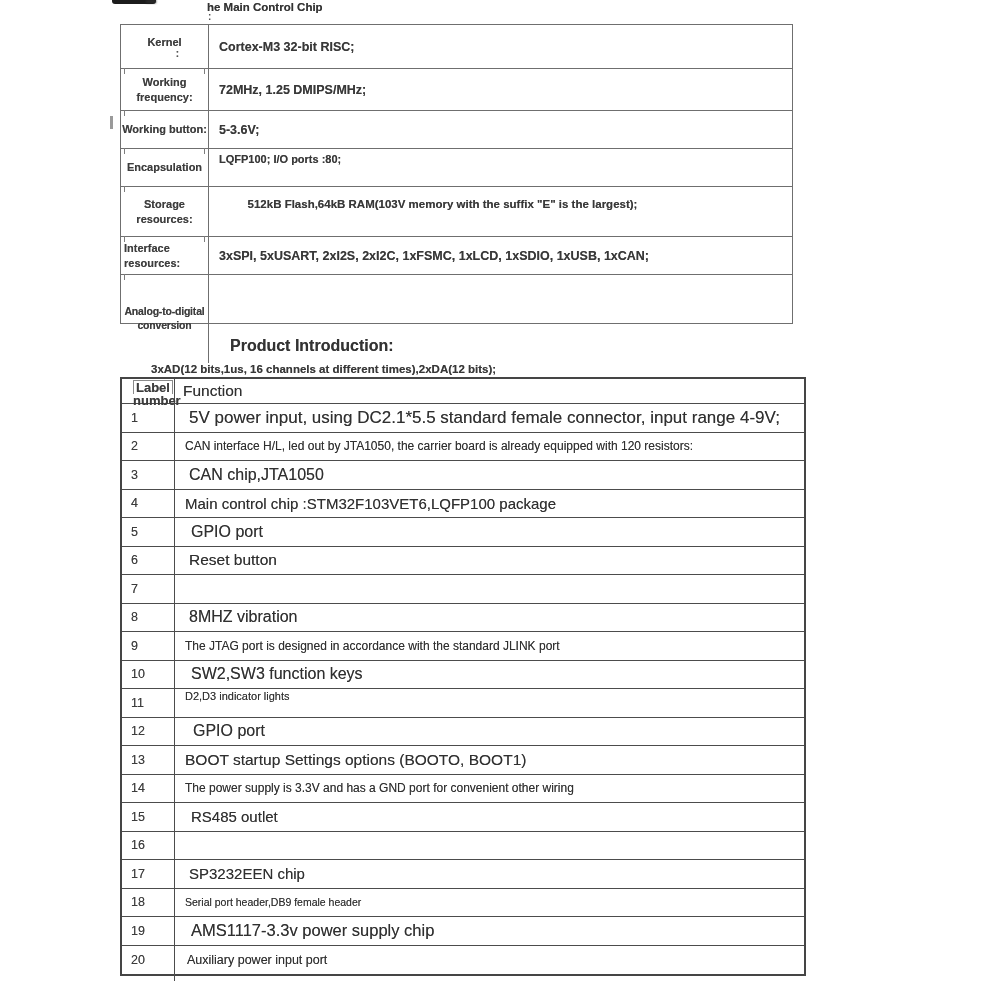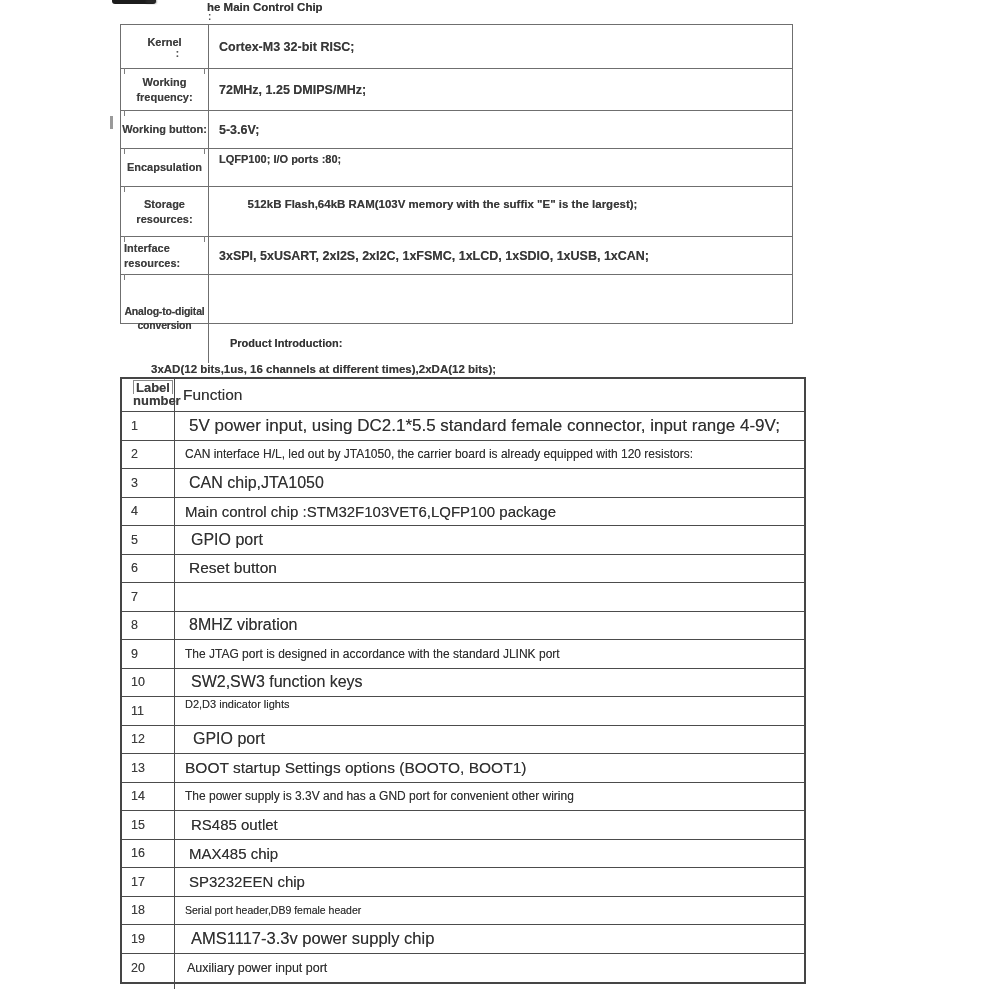--- a/index.html
+++ b/index.html
@@ -44,29 +44,29 @@
   .wrap-center { display:block; width:447px; text-align:center; font-size:11.5px;
     line-height:1.55; padding-top:5px; }
   .lbl-left { justify-content:flex-start; text-align:left; padding-left:3px; }
   .lbl-tight { font-size:10.5px; letter-spacing:-0.2px; }
   .indent30 { padding-left:30px; font-size:11.5px; }
   .kernel-lines { display:block; width:100%; text-align:center; }
   .kernel-lines .colon { display:block; font-size:10px; color:#555;
     padding-left:26px; line-height:8px; }
 
   
-  .intro-heading { position:absolute; left:230px; top:337px; font-size:11px;
+  .intro-heading { position:absolute; left:230px; top:337px; font-size:16px;
     font-weight:bold; color:#333; }
 
   
   .fn-table { position:absolute; left:120px; top:377px; width:686px;
     border:2px solid #454545; background:#fff; }
   .fn-row { display:flex; border-bottom:1.5px solid #4c4c4c; height:28.5px; }
   .fn-row:last-child { border-bottom:none; }
-  .fn-header { height:33px; }
+  .fn-header { height:25px; }
   .fn-num { width:53px; flex:0 0 53px; border-right:1.4px solid #4c4c4c;
     display:flex; align-items:center; padding-left:9px; font-size:12.5px;
     color:#3c3c3c; position:relative; }
   .fn-num::after { content:""; position:absolute; right:-1px; bottom:-7px;
     width:1.5px; height:7px; background:#4c4c4c; }
   .fn-text { flex:1; display:flex; align-items:center; padding-left:12px;
     font-weight:normal; color:#303030; white-space:nowrap; overflow:visible; }
   .hdr-label { font-size:13px; font-weight:bold; line-height:13px; padding:1px 0 0 2px;
     white-space:nowrap; overflow:visible; display:block; align-self:flex-start; }
   .hdr-label .w1 { border-top:1px solid #8a8a8a; border-left:1px solid #8a8a8a;
@@ -206,21 +206,20 @@
     <div class="fn-row">
       <div class="fn-num soft">14</div>
       <div class="fn-text fz12 pl10 soft">The power supply is 3.3V and has a GND port for convenient other wiring</div>
     </div>
     <div class="fn-row">
       <div class="fn-num soft">15</div>
       <div class="fn-text fz15 pl16 soft">RS485 outlet</div>
     </div>
     <div class="fn-row">
       <div class="fn-num soft">16</div>
-      <div class="fn-text fz15 pl14 soft">MAX485 chip</div>
     </div>
     <div class="fn-row">
       <div class="fn-num soft">17</div>
       <div class="fn-text fz15 pl14 soft">SP3232EEN chip</div>
     </div>
     <div class="fn-row">
       <div class="fn-num soft">18</div>
       <div class="fn-text fz105 pl10 soft">Serial port header,DB9 female header</div>
     </div>
     <div class="fn-row">

